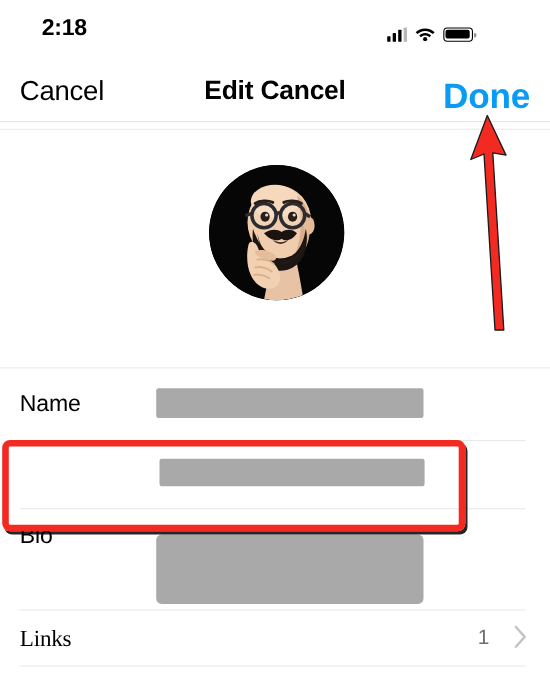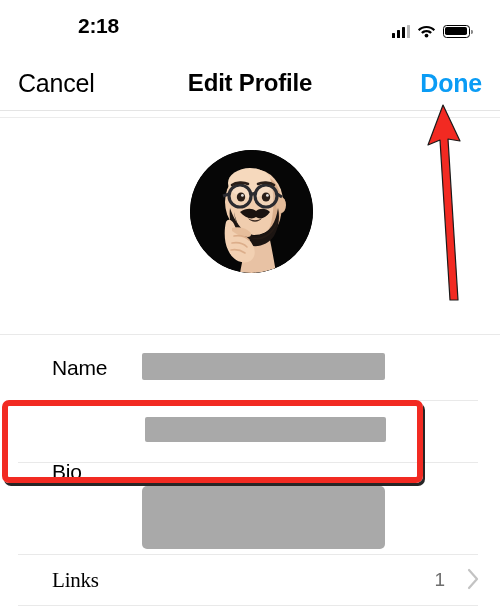--- a/index.html
+++ b/index.html
@@ -18,21 +18,21 @@
   .screen {
     position: absolute;
     inset: 0;
     background: #ffffff;
   }
 
   
   .status-bar {
     position: absolute;
     left: 0; top: 0;
-    width: 452px; height: 56px; margin-left: 40px;
+    width: 452px; height: 56px;
   }
   .status-time {
     position: absolute;
     left: 38px; top: 14px;
     font-size: 21px;
     font-weight: bold;
     color: #000000;
     letter-spacing: -0.3px;
   }
   .status-right {
@@ -101,21 +101,21 @@
     left: 0; right: 0; top: 13px;
     text-align: center;
     font-size: 24px;
     font-weight: bold;
     color: #000000;
     letter-spacing: -0.2px;
   }
   .nav-done {
     position: absolute;
     right: 18px; top: 13px;
-    font-size: 25px;
+    font-size: 32px;
     font-weight: bold;
     color: #0a9cf5;
     letter-spacing: -0.2px;
   }
   .nav-sep-a {
     position: absolute;
     left: 0; top: 110px;
     width: 500px; height: 1px;
     background: #e4e4e4;
   }
@@ -158,25 +158,24 @@
   .sep-user   { top: 462px; left: 18px; width: 460px; }
   .sep-bio    { top: 554px; left: 18px; width: 460px; }
   .sep-links  { top: 605px; left: 18px; width: 460px; }
 
   .row-label {
     position: absolute;
     left: 18px;
     font-size: 21px;
     color: #000000;
     letter-spacing: -0.2px;
-    margin-left: 34px;
   }
   .label-name     { top: 356px; }
   .label-username { top: 419px; }
-  .label-bio      { top: 460px; }
+  .label-bio      { top: 476px; }
   .label-links    { top: 568px; font-family: Liberation Serif, serif; }
 
   .redact {
     position: absolute;
     background: #a9a9a9;
     border-radius: 2px;
   }
   .redact-name {
     left: 142px; top: 353px;
     width: 243px; height: 27px;
@@ -242,21 +241,21 @@
         </svg>
       </span>
       <span class="battery-icon">
         <span class="battery-fill"></span>
       </span>
     </div>
   </div>
 
   <div class="nav-bar">
     <div class="nav-cancel">Cancel</div>
-    <div class="nav-title">Edit Profile</div>
+    <div class="nav-title">Edit Cancel</div>
     <div class="nav-done">Done</div>
   </div>
   <div class="nav-sep-a"></div>
   <div class="nav-sep-b"></div>
 
   <div class="avatar">
     <svg viewBox="0 0 123 123" width="123" height="123">
       <defs>
         <clipPath id="circ">
             <circle cx="61.5" cy="61.5" r="61.5"></circle>

